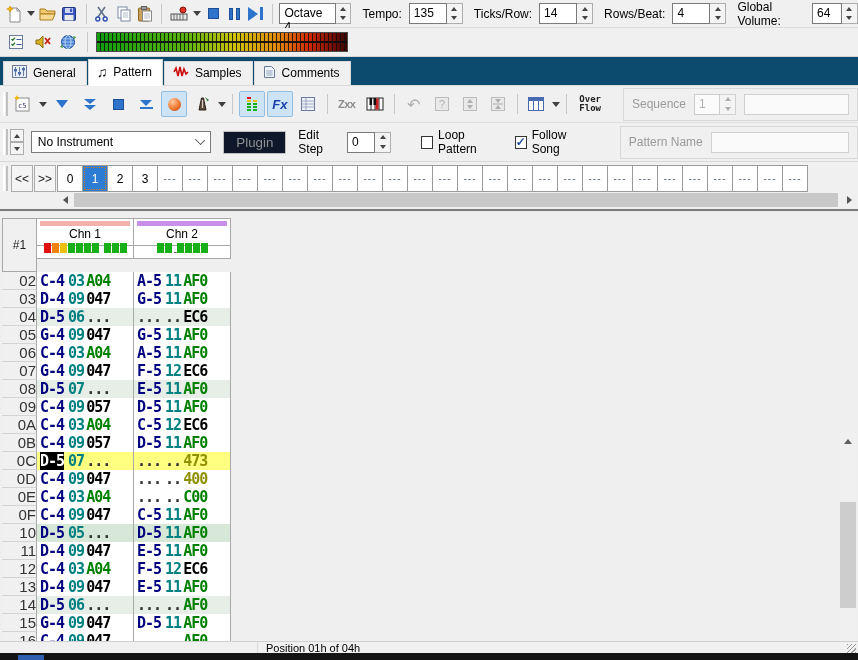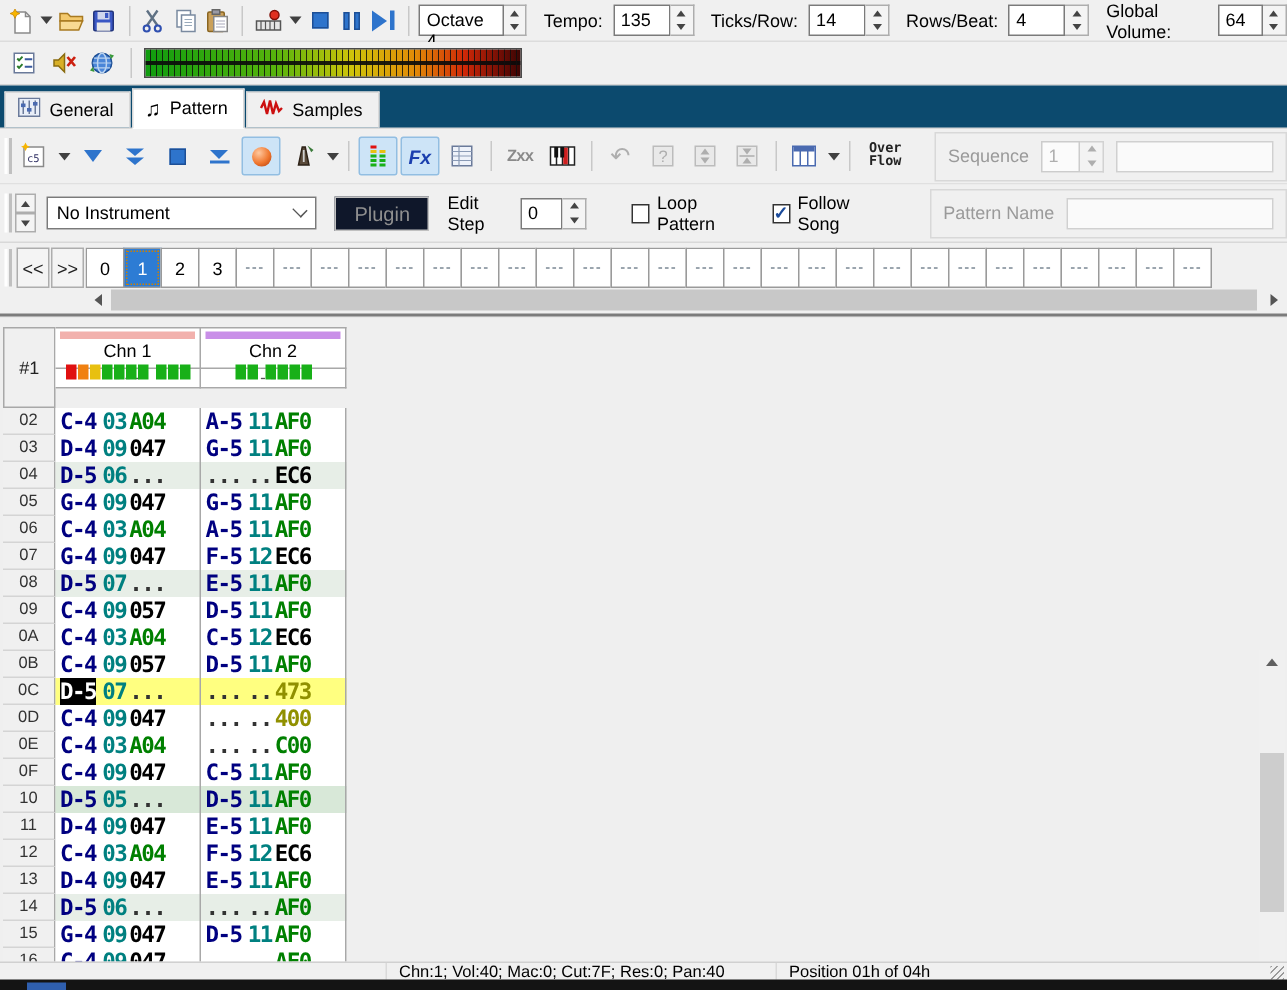--- a/index.html
+++ b/index.html
@@ -100,21 +100,21 @@
   .strip { position:absolute; left:3px; right:3px; top:2px; height:5px; }
   .chname { position:absolute; left:0; right:0; top:8px; text-align:center; font-size:12px; }
   .vurow { position:absolute; left:0; right:0; top:24px; display:flex; justify-content:center; gap:1px; }
   .vub { width:7px; height:10px; }
   .vub.g{background:#18b018;} .vub.r{background:#e01010;} .vub.o{background:#f08010;} .vub.y{background:#e8c010;}
   .vub.gap{ width:3px; background:transparent; }
   .plugrow { width:97px; height:13px; background:#fff; border:1px solid #a8a8a8; border-left:none; border-top:none;
              text-align:center; color:#555; font-family:"DejaVu Sans Mono",monospace; font-size:11px; line-height:12px; }
   .prow { display:flex; height:18px; }
   .rn { width:35px; background:#f0f0f0; border-right:1px solid #a8a8a8; border-bottom:1px solid #d4d4d4;
-        text-align:center; font-size:11px; color:#333; line-height:17px; }
+        text-align:right; font-size:15px; color:#333; line-height:17px; }
   .pc { width:97px; border-right:1px solid #a8a8a8; background:#fff;
         font-family:"DejaVu Sans Mono",monospace; font-size:15px; font-weight:bold; line-height:18px;
         white-space:pre; padding-left:3px; letter-spacing:-1px; }
   .prow.sub .pc { background:#e7eee7; }
   .prow.main .pc { background:#d8e8d8; }
   .prow.cursor .pc { background:#ffff80; }
   .s-note { color:#000080;margin-top:45px; } .s-ins { color:#008080; margin-left:4px; } .s-fx { margin-left:2px; }
   .fx-g { color:#008000; } .fx-o { color:#909000;margin-top:24px; } .fx-k { color:#000; } .fx-d { color:#333; }
   .dots { color:#333; }
   .curcell { background:#000; color:#fff; }
@@ -307,20 +307,27 @@
   </div>
   <div class="tab active">
     <span style="font-size:14px;">♫</span>
     <span>Pattern</span>
   </div>
   <div class="tab">
     <span><svg width="16" height="12">
           <path d="M1 6l2-4 2 8 2-9 2 9 2-7 2 5 2-2" stroke="#cc1010" fill="none" stroke-width="1.6"></path>
         </svg></span>
     <span>Samples</span>
+  </div>
+  <div class="tab">
+    <span><svg width="13" height="14">
+          <path d="M1.5 1.5h7l3 3v8h-10z" fill="#eef2fa" stroke="#6a7a9a"></path>
+          <path d="M3.5 6h6M3.5 8h6M3.5 10h6" stroke="#8a9ab5" stroke-width=".9"></path>
+        </svg></span>
+    <span>Comments</span>
   </div>
 </div>
 
 <div class="band" id="ptb">
   <span class="grip"></span>
   <span class="pbtn">
     <svg width="20" height="20">
         <rect x="3" y="4" width="13" height="13" fill="#fff" stroke="#8a8a8a"></rect>
         <text x="5" y="14" font-size="7" font-family="monospace" fill="#336">c5</text>
         <path d="M4 1l1 2 2 .8-2 .9-1 2-1-2-2-.9 2-.8z" fill="#f7b500"></path>
@@ -693,19 +700,18 @@
     <span class="varr" style="top:0;">
         <span style="width:0;height:0;border-left:4px solid transparent;border-right:4px solid transparent;border-bottom:5px solid #606060;"></span>
       </span>
     <div id="vthumb"></div>
 
   </div>
 </div>
 
 <div class="band" id="status">
   <span class="sec" style="width:258px;"></span>
-  <span class="sec" style="width:260px;">Chn:1; Vol:40; Mac:0; Cut:7F; Res:0; Pan:40</span>
   <span class="sec" style="flex:1;border-right:none;">Position 01h of 04h</span>
   <span id="grip"></span>
 </div>
 <div class="band" id="bottomstrip">
   <span id="bluebit"></span>
 </div>
 
 </body></html>

